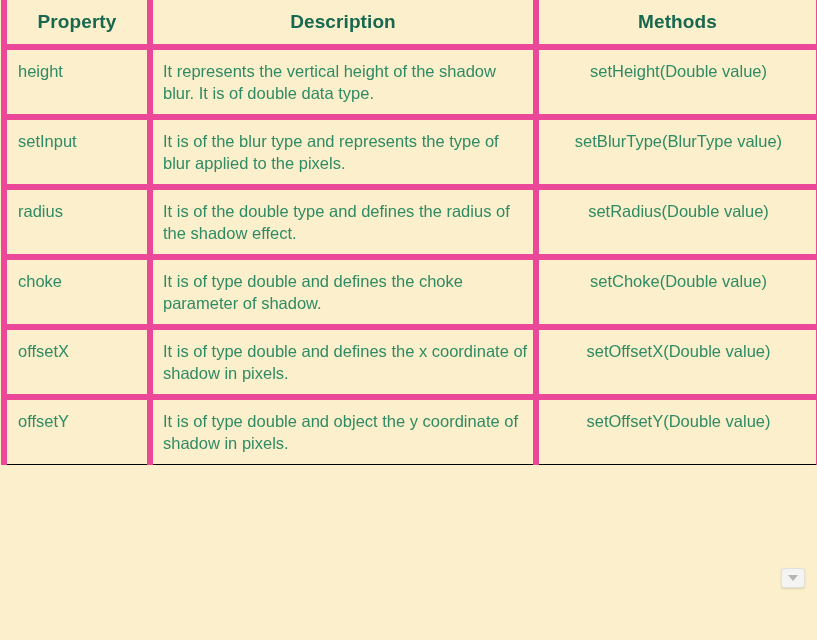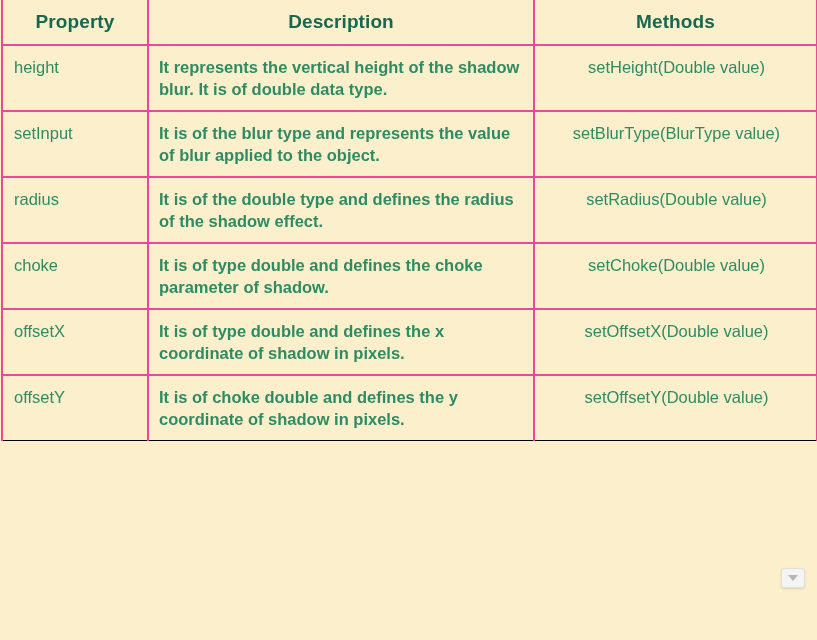--- a/index.html
+++ b/index.html
@@ -27,21 +27,21 @@
     width: 815px;
     margin: 0 0 0 1px;
     background: #FCEFCB;
   }
   table.props col.c-prop  { width: 146px; }
   table.props col.c-desc  { width: 386px; }
   table.props col.c-meth  { width: 283px; }
 
   table.props th,
   table.props td {
-    border: 2px solid #ec4899;
+    border: 6px solid #ec4899;
     vertical-align: top;
     background: #FCEFCB;
     padding: 0;
   }
 
   
   table.props thead th {
     height: 44px;
     text-align: center;
     vertical-align: middle;
@@ -58,21 +58,20 @@
     color: #2E8B64;
     font-size: 16.5px;
     line-height: 22px;
   }
   td .cell {
     padding: 10px 8px 8px 11px;
   }
   td.desc .cell {
     padding-left: 10px;
     padding-right: 4px;
-    font-weight: bold;
   }
   td.meth .cell {
     padding-left: 10px;
     text-align: center;
   }
   tbody tr:last-child td {
     border-bottom: 1px solid #000000;
   }
 
   
@@ -132,21 +131,21 @@
       </tr>
 
 
 
 
       <tr>
         <td class="prop">
             <div class="cell">setInput</div>
           </td>
         <td class="desc">
-            <div class="cell">It is of the blur type and represents the value of blur applied to the object.</div>
+            <div class="cell">It is of the blur type and represents the type of blur applied to the pixels.</div>
           </td>
         <td class="meth">
             <div class="cell">setBlurType(BlurType value)</div>
           </td>
       </tr>
 
       <tr>
         <td class="prop">
             <div class="cell">radius</div>
           </td>
@@ -180,21 +179,21 @@
         <td class="meth">
             <div class="cell">setOffsetX(Double value)</div>
           </td>
       </tr>
 
       <tr>
         <td class="prop">
             <div class="cell">offsetY</div>
           </td>
         <td class="desc">
-            <div class="cell">It is of choke double and defines the y coordinate of shadow in pixels.</div>
+            <div class="cell">It is of type double and object the y coordinate of shadow in pixels.</div>
           </td>
         <td class="meth">
             <div class="cell">setOffsetY(Double value)</div>
           </td>
       </tr>
 
     </tbody>
   </table>
 
   <div class="dropdown-widget">

